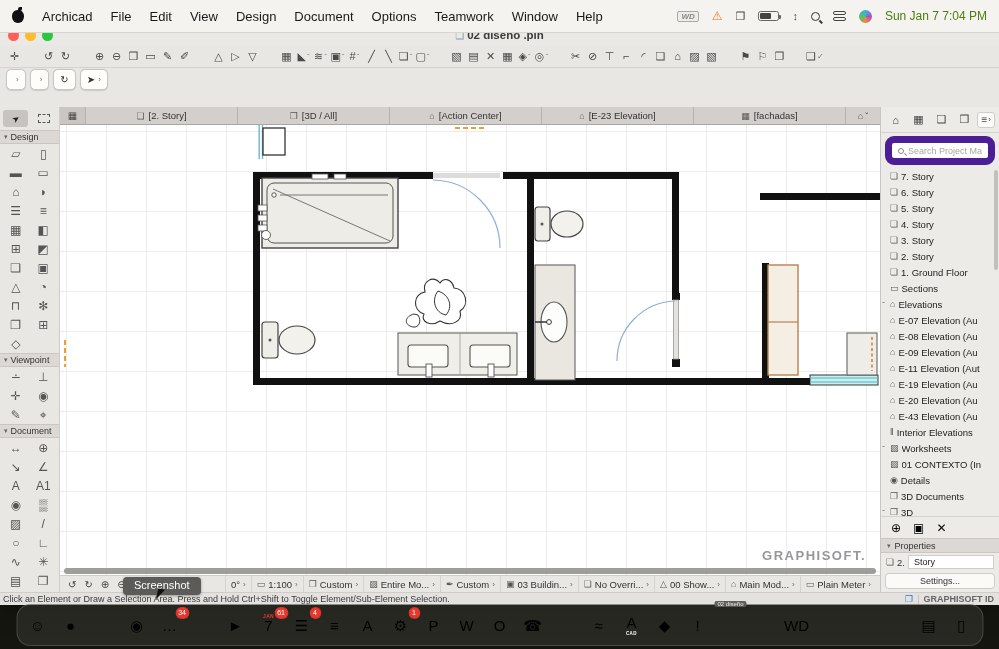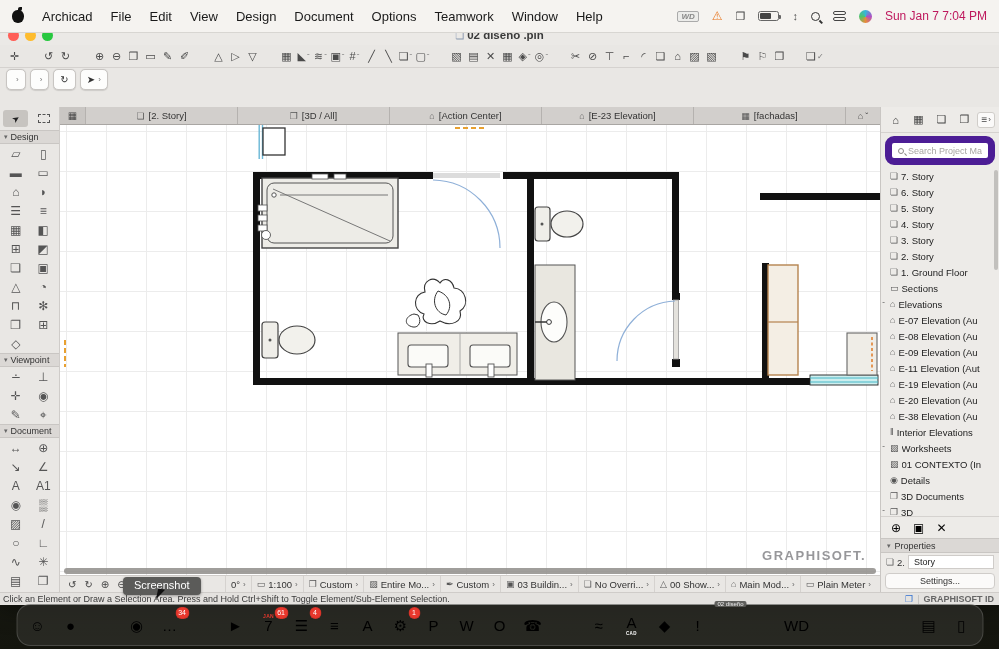--- a/index.html
+++ b/index.html
@@ -19,21 +19,21 @@
 .winstack{font-size:11px;color:#444}
 .batt{width:21px;height:10px;border:1px solid #666;border-radius:2.5px;position:relative}
 .batt::before{content:"";position:absolute;left:1px;top:1px;bottom:1px;width:11px;background:#444;border-radius:1px}
 .batt::after{content:"";position:absolute;right:-3px;top:2.5px;width:2px;height:4px;background:#666;border-radius:0 1px 1px 0}
 .updown{font-size:11px;color:#555}
 .mag{width:9px;height:9px;border:1.5px solid #333;border-radius:50%;position:relative}
 .mag::after{content:"";position:absolute;left:7px;top:8px;width:4px;height:1.5px;background:#333;transform:rotate(45deg)}
 .cc{width:13px;height:10px;display:flex;flex-direction:column;gap:2px}
 .cc i{display:block;height:4px;border:1px solid #444;border-radius:2px}
 .musicdot{width:13px;height:13px;border-radius:50%;background:conic-gradient(#37b6d9,#b14fc4,#e88b3a,#4fc46a,#37b6d9)}
-.clock{font-size:12px;color:#be185d}
+.clock{font-size:12px;color:#4d7c0f}
 
 
 .window{position:absolute;top:25px;left:0;width:999px;height:580px;background:#7dd3fc;border-radius:9px 9px 0 0;box-shadow:0 4px 24px rgba(0,0,0,.45);display:flex;flex-direction:column;overflow:hidden}
 .titlebar{height:20px;display:flex;align-items:center;padding:0 8px;position:relative;background:#ebe9e6}
 .lights{display:flex;gap:6px;z-index:2}
 .light{width:11px;height:11px;border-radius:50%}
 .light.red{background:#ff5f57}.light.yellow{background:#febc2e}.light.green{background:#28c840}
 .title{position:absolute;left:0;right:0;text-align:center;font-size:11.5px;color:#3a3a3a;font-weight:bold}
 .title .ticn{color:#8a98b0;font-size:10px;margin-right:3px;font-weight:normal}
 
@@ -793,21 +793,21 @@
           
             <div class="tree-item">
               <span class="t-chev"></span>
               <span class="t-icon">⌂</span>
               <span class="t-label">E-20 Elevation (Au</span>
             </div>
           
             <div class="tree-item">
               <span class="t-chev"></span>
               <span class="t-icon">⌂</span>
-              <span class="t-label">E-38 Elevation (Au</span>
+              <span class="t-label">E-43 Elevation (Au</span>
             </div>
           
             <div class="tree-item">
               <span class="t-chev"></span>
               <span class="t-icon">‖</span>
               <span class="t-label">Interior Elevations</span>
             </div>
           
             <div class="tree-item">
               <span class="t-chev">ˇ</span>

